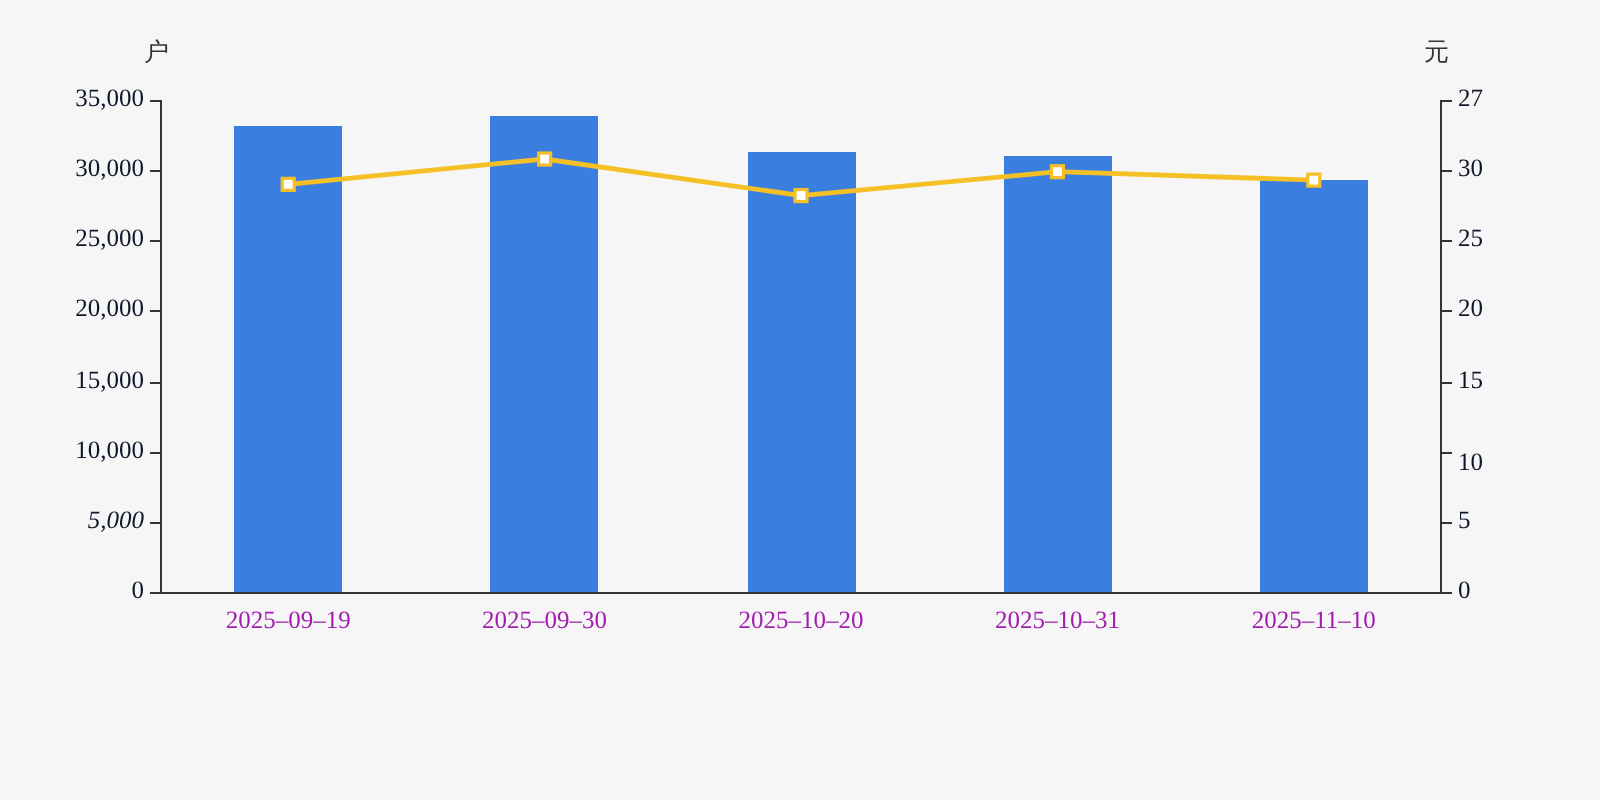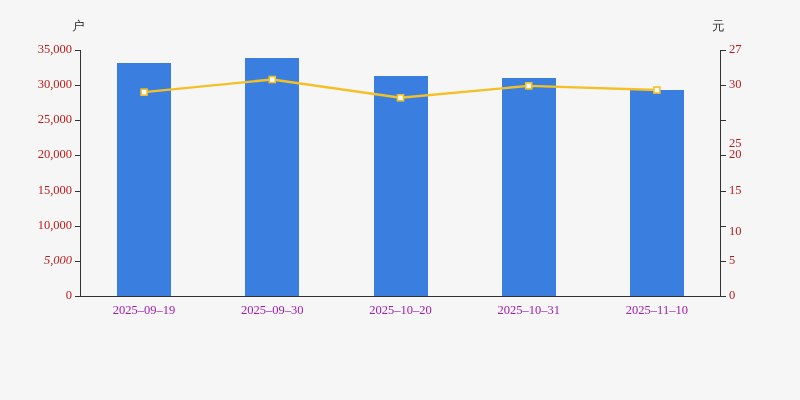--- a/index.html
+++ b/index.html
@@ -46,21 +46,21 @@
     position: absolute;
     width: 5px; height: 1px;
     background: #333333;
   }
   .tick.left  { left: 75px; }
   .tick.right { left: 721px; }
 
   .tick-label {
     position: absolute;
     font-size: 12.5px;
-    color: #b91c1c;
+    color: #0f172a;
     white-space: nowrap;
     line-height: 1;
   }
   .tick-label.left  { text-align: right; right: 728px; }
   .tick-label.right { text-align: left;  left: 729px; }
 
   .plot {
     position: absolute;
     left: 80px; top: 50px;
     width: 641px; height: 246px;
@@ -120,21 +120,21 @@
       <div class="tick-label right" style="top: 289px;">0</div>
       <div class="tick right" style="top: 260.857px;"></div>
       <div class="tick-label right" style="top: 253.857px;">5</div>
       <div class="tick right" style="top: 225.714px;"></div>
       <div class="tick-label right" style="top: 225px;">10</div>
       <div class="tick right" style="top: 190.571px;"></div>
       <div class="tick-label right" style="top: 183.571px;">15</div>
       <div class="tick right" style="top: 155.429px;"></div>
       <div class="tick-label right" style="top: 148.429px;">20</div>
       <div class="tick right" style="top: 120.286px;"></div>
-      <div class="tick-label right" style="top: 113.286px; margin-top: 24px;">25</div>
+      <div class="tick-label right" style="top: 113.286px;">25</div>
       <div class="tick right" style="top: 85.1429px;"></div>
       <div class="tick-label right" style="top: 78.1429px;">30</div>
       <div class="tick right" style="top: 50px;"></div>
       <div class="tick-label right" style="top: 43px;">27</div>
     </div>
 
   <div class="plot" id="plot-area">
       <div class="bar" title="2025–09–19: 33200" style="left: 37.1px; width: 54px; height: 233.349px; background: rgb(58, 127, 224);"></div>
       <div class="bar" title="2025–09–30: 33850" style="left: 165.3px; width: 54px; height: 237.917px; background: rgb(58, 127, 224);"></div>
       <div class="bar" title="2025–10–20: 31300" style="left: 293.5px; width: 54px; height: 219.994px; background: rgb(58, 127, 224);"></div>

